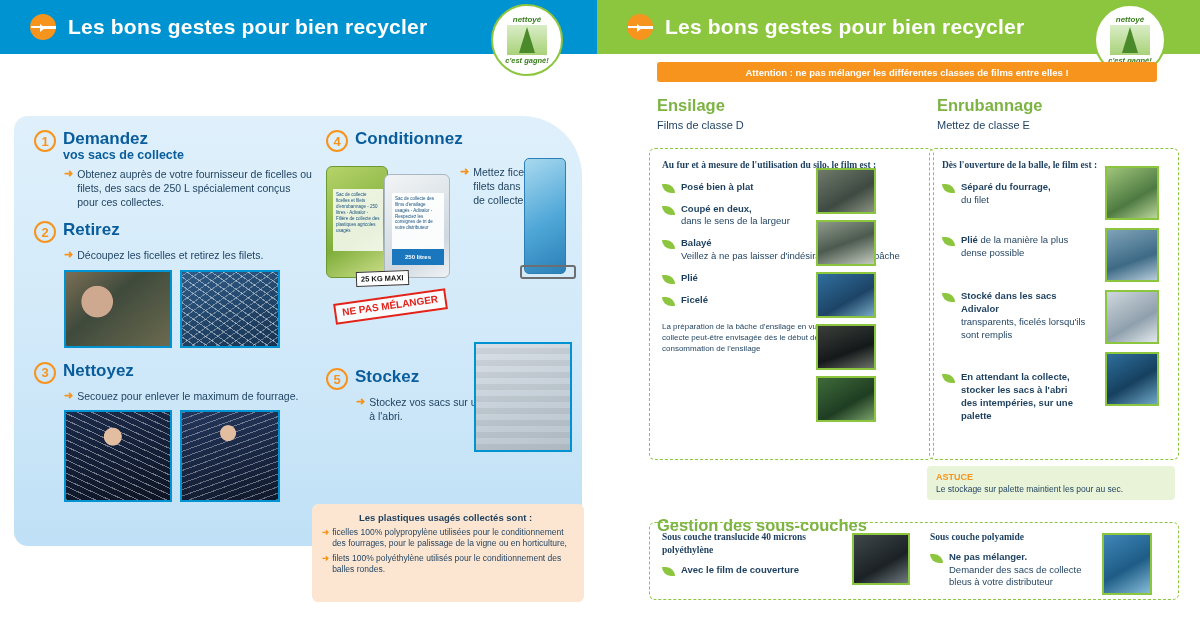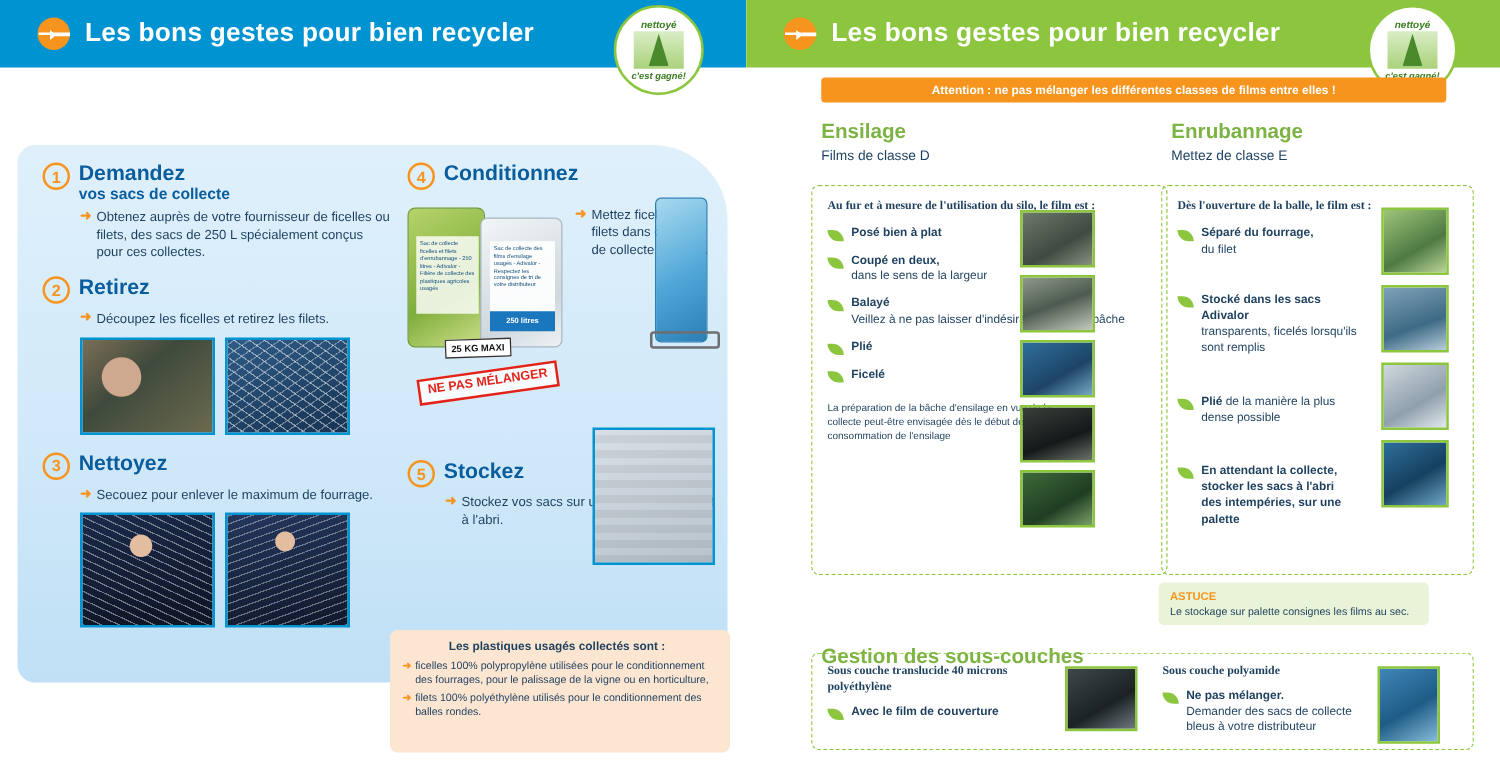--- a/index.html
+++ b/index.html
@@ -445,42 +445,42 @@
 
     <div class="dashed-box" style="position:absolute; left:332px; top:148px; width:250px; height:312px; padding:10px 10px 8px 12px;">
       <div class="lead">Dès l'ouverture de la balle, le film est :</div>
 
       <div class="item" style="margin-bottom:28px">
         <div class="g-bullet"></div>
         <div class="item-txt" style="width:125px"><b>Séparé du fourrage,</b><br><span>du filet</span></div>
       </div>
       <div class="item" style="margin-bottom:30px">
         <div class="g-bullet"></div>
+        <div class="item-txt" style="width:125px"><b>Plié</b> <span>de la manière la plus dense possible</span></div>
+      </div>
+      <div class="item" style="margin-bottom:30px">
+        <div class="g-bullet"></div>
         <div class="item-txt" style="width:135px"><b>Stocké dans les sacs Adivalor</b><br><span>transparents, ficelés lorsqu'ils sont remplis</span></div>
-      </div>
-      <div class="item" style="margin-bottom:30px">
-        <div class="g-bullet"></div>
-        <div class="item-txt" style="width:125px"><b>Plié</b> <span>de la manière la plus dense possible</span></div>
       </div>
       <div class="item">
         <div class="g-bullet"></div>
         <div class="item-txt" style="width:125px"><b>En attendant la collecte, stocker les sacs à l'abri des intempéries, sur une palette</b><span></span></div>
       </div>
     </div>
 
     <div style="position:absolute; left:508px; top:166px;">
       <div class="thumb th6" style="width:54px;height:54px;margin-bottom:8px"></div>
       <div class="thumb th7" style="width:54px;height:54px;margin-bottom:8px"></div>
       <div class="thumb th8" style="width:54px;height:54px;margin-bottom:8px"></div>
       <div class="thumb th9" style="width:54px;height:54px"></div>
     </div>
 
-    <div class="astuce" style="position:absolute; left:330px; top:466px; width:216px;">
+    <div class="astuce" style="position:absolute; left:330px; top:466px; width:248px;">
       <div class="astuce-t">ASTUCE</div>
-      <div class="astuce-x">Le stockage sur palette consignes les films au sec.</div>
+      <div class="astuce-x">Le stockage sur palette maintient les pour au sec.</div>
     </div>
 
     <div style="position:absolute; left:60px; top:496px;margin-top:20px;">
       <div class="sec-title">Gestion des sous-couches</div>
     </div>
 
     <div class="dashed-box" style="position:absolute; left:52px; top:522px; width:530px; height:78px; padding:8px 10px 8px 12px;">
       <div style="display:flex;">
         <div style="width:190px;">
           <div class="lead" style="margin-bottom:7px">Sous couche translucide 40 microns polyéthylène</div>

